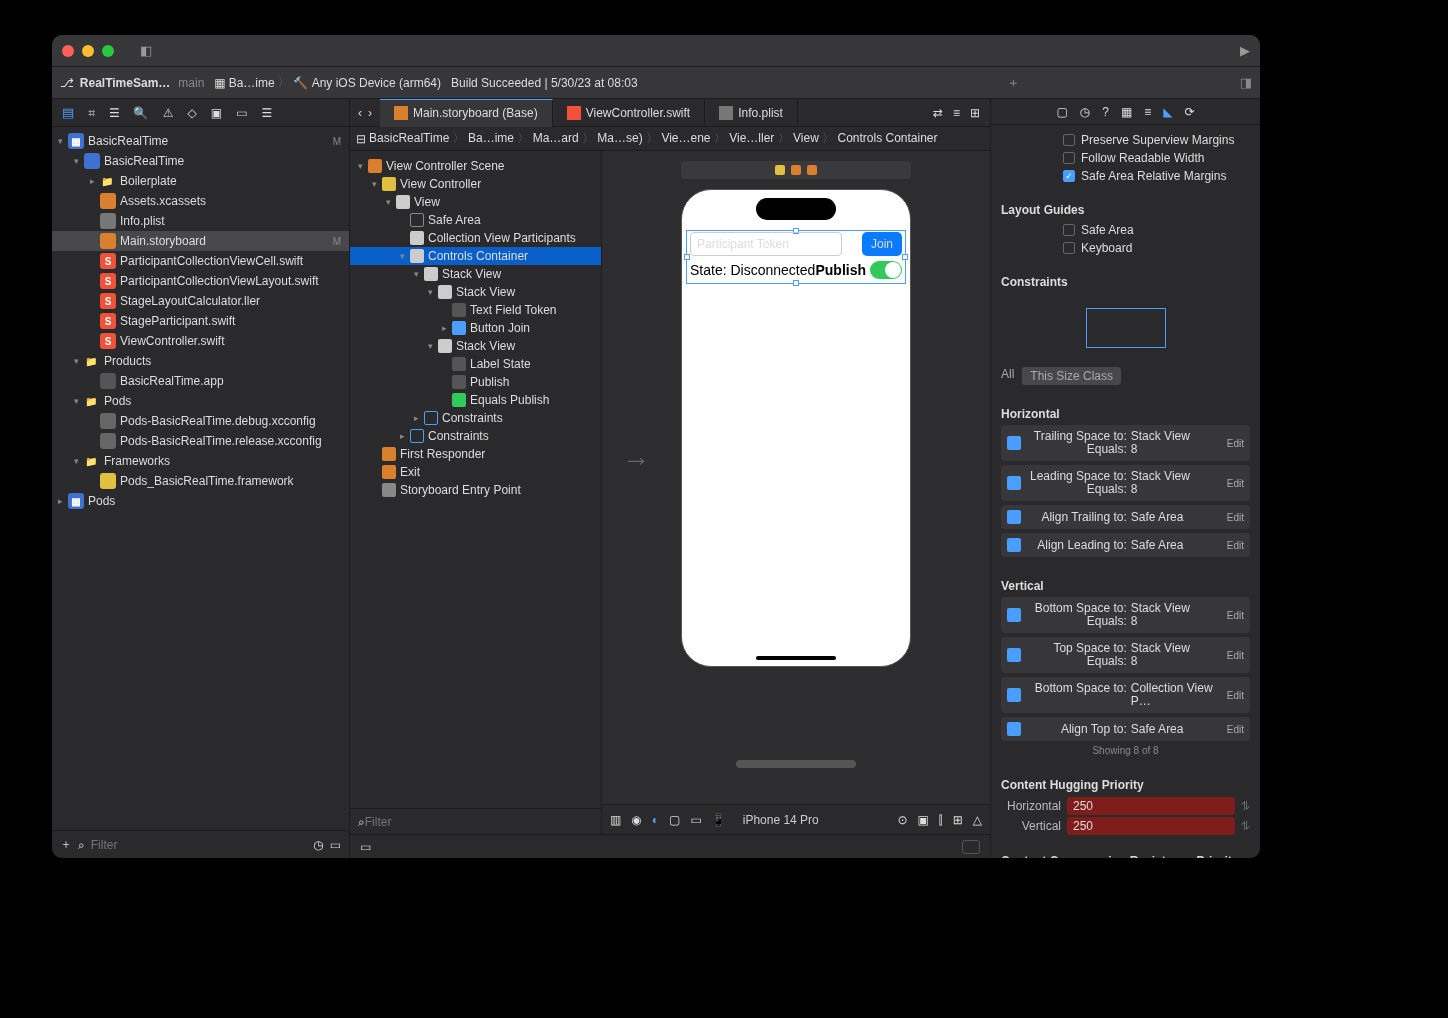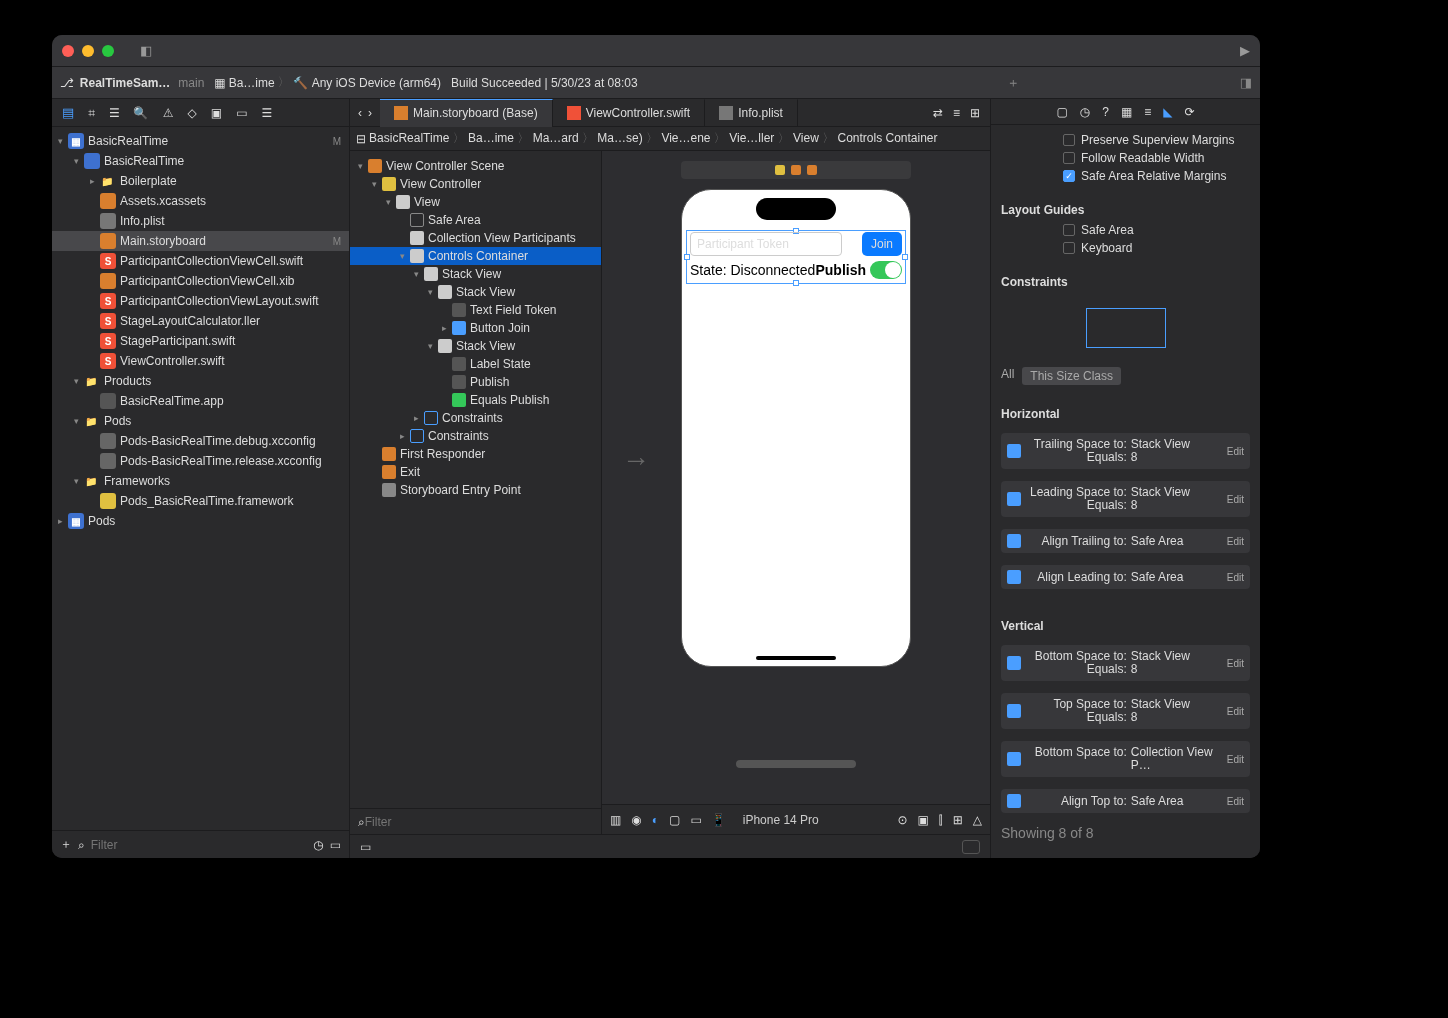--- a/index.html
+++ b/index.html
@@ -100,25 +100,25 @@
 .chk-row{display:flex;align-items:center;gap:6px;height:18px;padding-left:62px;}
 .chk{width:12px;height:12px;border:1px solid #666;border-radius:2px;display:inline-flex;align-items:center;justify-content:center;font-size:9px;}
 .chk.on{background:#4a9eff;border-color:#4a9eff;color:#fff;}
 .sec-hdr{font-weight:600;color:#ddd;margin:6px 0 4px 0;}
 .constraint-diag{height:70px;display:flex;align-items:center;justify-content:center;}
 .cbox{width:80px;height:40px;border:1px solid #4a9eff;position:relative;}
 .cbox::before,.cbox::after{content:'';position:absolute;background:#4a9eff;}
 .size-seg{display:flex;gap:8px;margin:4px 0;}
 .size-seg span{color:#aaa;}
 .size-seg .seg{background:#48484b;padding:2px 8px;border-radius:3px;}
-.con-item{background:#37373a;border-radius:4px;margin:12px 0;padding:5px 6px;display:flex;align-items:center;gap:6px;}
+.con-item{background:#37373a;border-radius:4px;margin:4px 0;padding:5px 6px;display:flex;align-items:center;gap:6px;}
 .con-ico{width:14px;height:14px;background:#4a9eff;border-radius:2px;}
 .con-txt{flex:1;line-height:13px;}
 .con-edit{color:#aaa;font-size:10px;}
-.showing{color:#888;font-size:14px;margin:4px 0;}
+.showing{text-align:center;color:#888;font-size:10px;margin:4px 0;}
 .prio-row{display:flex;align-items:center;height:20px;gap:6px;}
 .prio-row .lbl{width:60px;text-align:right;color:#bbb;}
 .prio-row .val{flex:1;background:#7f1d1d;border-radius:3px;padding:2px 6px;}
 .prio-row .stp{color:#888;}
 .bottom-debug{height:24px;background:#2a2a2c;border-top:1px solid #1c1c1e;display:flex;align-items:center;padding:0 10px;color:#888;}
 .bottom-debug .toggle{margin-left:auto;width:18px;height:14px;border:1px solid #555;border-radius:3px;}
 .ico-glyph{font-size:13px;}
 </style>
 </head>
 <body>
@@ -205,25 +205,20 @@
               <span class="name">Main.storyboard</span>
               <span class="badge">M</span>
             </div>
             <div class="tree-row" style="padding-left: 38px;">
               <span class="disc"></span>
               <span class="ico ico-swift">S</span>
               <span class="name">ParticipantCollectionViewCell.swift</span>
             </div>
             <div class="tree-row" style="padding-left: 38px;">
               <span class="disc"></span>
-              <span class="ico ico-xib"></span>
-              <span class="name">ParticipantCollectionViewCell.xib</span>
-            </div>
-            <div class="tree-row" style="padding-left: 38px;">
-              <span class="disc"></span>
               <span class="ico ico-swift">S</span>
               <span class="name">ParticipantCollectionViewLayout.swift</span>
             </div>
             <div class="tree-row" style="padding-left: 38px;">
               <span class="disc"></span>
               <span class="ico ico-swift">S</span>
               <span class="name">StageLayoutCalculator.ller</span>
             </div>
             <div class="tree-row" style="padding-left: 38px;">
               <span class="disc"></span>

